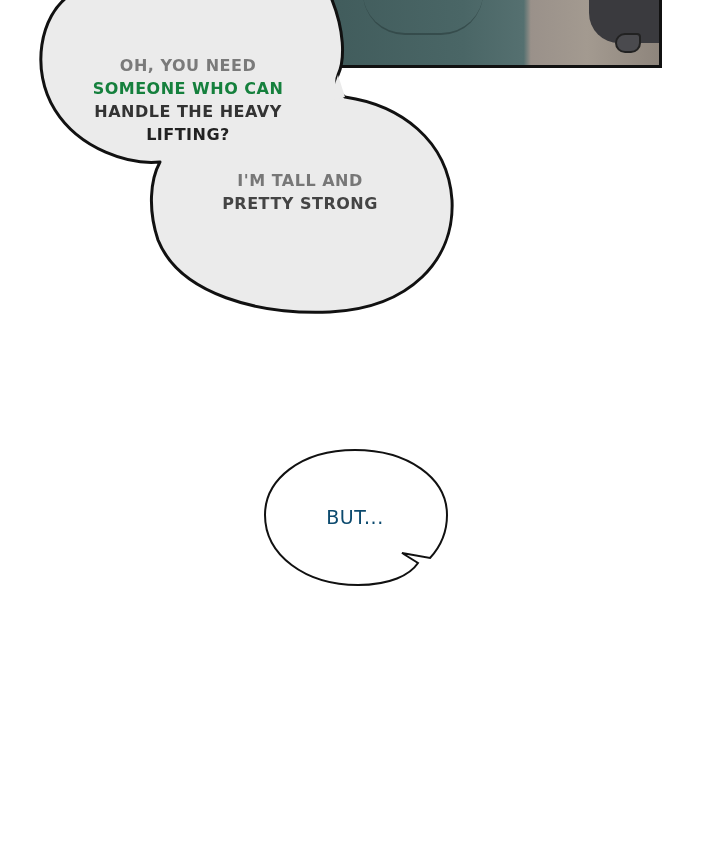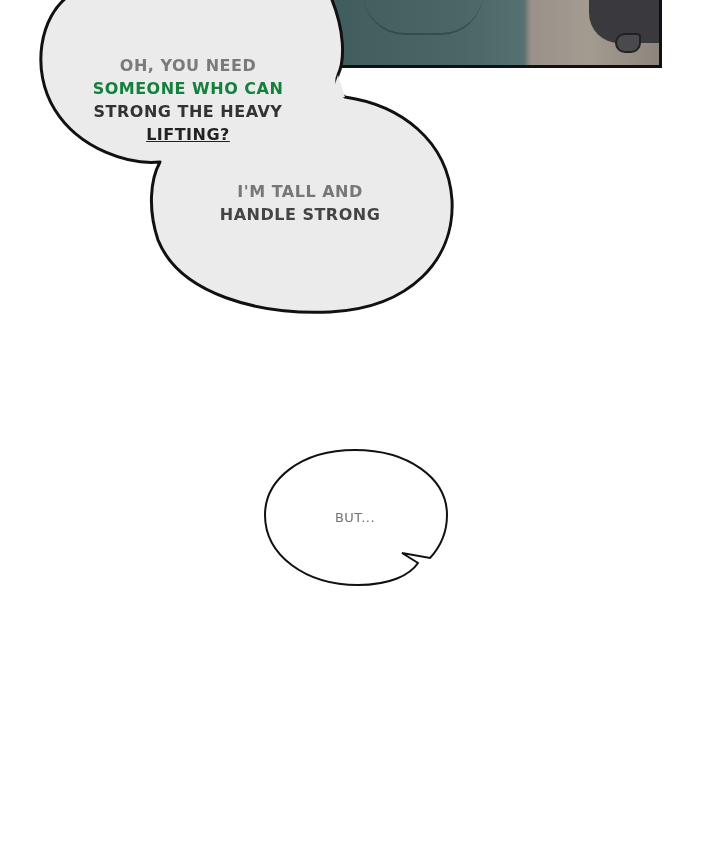--- a/index.html
+++ b/index.html
@@ -43,26 +43,26 @@
       letter-spacing: 0.5px;
       line-height: 23px;
       font-size: 16px;
       color: #3a3a3a;
     }
     .bubble-text .ln { display: block; }
     .t1 { left: 78px; top: 10px; width: 220px; margin-top: 44px; }
     .t1 .l0 { color: #7a7a7a; }
     .t1 .l1 { color: #15803d; }
     .t1 .l2 { color: #333; }
-    .t1 .l3 { color: #222; text-decoration: underline; }
-    .t2 { left: 200px; top: 180px; width: 200px; }
+    .t1 .l3 { color: #222; }
+    .t2 { left: 200px; top: 169px; width: 200px; }
     .t2 .l0 { color: #777; }
     .t2 .l1 { color: #444; }
     .t2 .l2 { color: #2a2a2a; }
-    .t3 { left: 300px; top: 506px; width: 110px; font-weight: normal; color: #737373; font-size: 13px; }
+    .t3 { left: 300px; top: 506px; width: 110px; font-weight: normal; color: #0c4a6e; font-size: 19px; }
   </style>
 </head>
 <body>
 
 <div class="page">
 
   <div class="panel">
     <div class="shirt-fold"></div>
     <div class="chair"></div>
     <div class="wheel"></div>
@@ -92,26 +92,26 @@
                L 402 553
                L 430 558
                C 442 545, 447 530, 447 515
                C 447 478, 408 450, 355 450 Z" fill="#ffffff" stroke="#111" stroke-width="2" stroke-linejoin="miter"></path>
     </g>
   </svg>
 
   <div class="bubble-text t1">
     <span class="ln l0">OH, YOU NEED</span>
     <span class="ln l1">SOMEONE WHO CAN</span>
-    <span class="ln l2">STRONG THE HEAVY</span>
+    <span class="ln l2">HANDLE THE HEAVY</span>
     <span class="ln l3">LIFTING?</span>
   </div>
 
   <div class="bubble-text t2">
     <span class="ln l0">I'M TALL AND</span>
-    <span class="ln l1">HANDLE STRONG</span>
+    <span class="ln l1">PRETTY STRONG</span>
   </div>
 
   <div class="bubble-text t3">
     <span class="ln">BUT...</span>
   </div>
 
 </div>
 
 </body></html>

